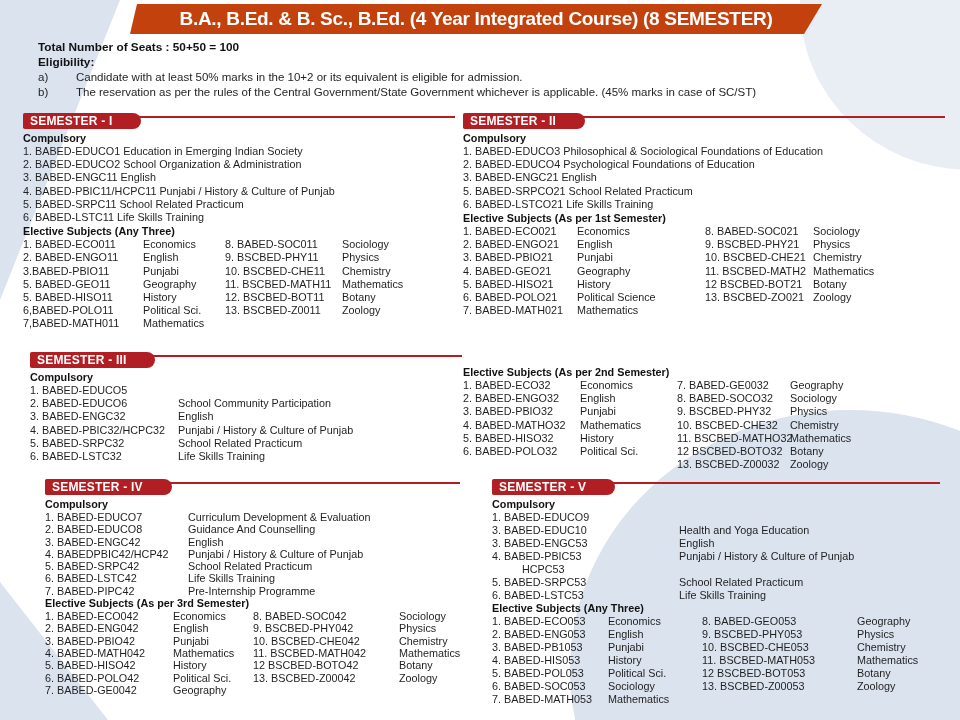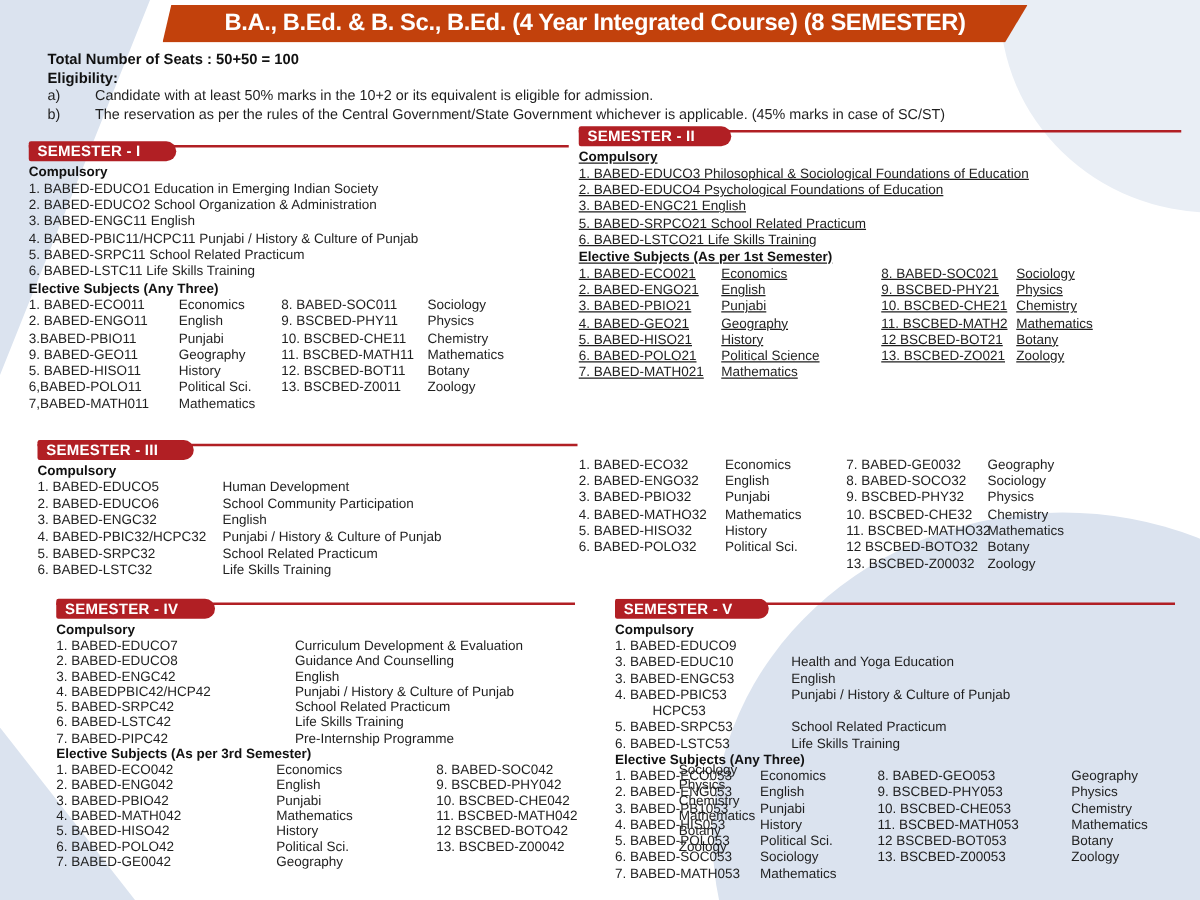--- a/index.html
+++ b/index.html
@@ -37,35 +37,35 @@
   .sem-header { position:relative; height:16px; margin-bottom:3px; }
   .sem-header::after { content:""; position:absolute; top:2.5px; left:0; right:0;
     height:2.5px; background:#b11f24; z-index:0; }
   .sem-banner { position:relative; z-index:1; display:inline-block; background:#b11f24;
     color:#fff; font-weight:bold; font-style:normal; font-size:12px; line-height:16px;
     padding:0 29px 0 7px; border-radius:2px 9px 9px 2px; letter-spacing:0.2px; white-space:nowrap; }
   .lbl { font-weight:bold; color:#111; line-height:13px; }
   .row { line-height:13.2px; white-space:nowrap; }
   .grid { display:grid; white-space:pre; }
   .sem1 { left:23px; top:113px; width:432px; }
-  .sem2 { left:463px; top:101px; width:482px;text-decoration:underline; }
+  .sem2 { left:463px; top:113px; width:482px; }
   .sem3 { left:30px; top:352px; width:432px; }
   .sem3e { left:463px; top:366px; width:482px; }
   .sem4 { left:45px; top:479px; width:415px; }
-  .sem4 .row { line-height:12.3px;gap:48px; }
+  .sem4 .row { line-height:12.3px; }
   .sem5 { left:492px; top:479px; width:448px; height:224px; overflow:hidden; }
   .sem5 .row { line-height:13px; }
   .sem1 .elect-row { grid-template-columns:120px 82px 117px auto; }
   .sem2 .elect-row { grid-template-columns:114px 128px 108px auto; }
   .sem3e .elect-row { grid-template-columns:117px 97px 113px auto; }
   .sem4 .elect-row { grid-template-columns:128px 80px 146px auto; }
   .sem5 .elect-row { grid-template-columns:104px 82px 143px auto;gap:12px; }
   .sem3 .comp-row { grid-template-columns:148px auto; }
   .sem4 .comp-row { grid-template-columns:143px auto; }
-  .sem5 .comp-row { grid-template-columns:141px auto; }
+  .sem5 .comp-row { grid-template-columns:141px auto;gap:46px; }
   .mt { margin-top:1px; }
 </style>
 </head>
 <body>
 
 <div class="tri-tl"></div>
 <div class="tri-bl"></div>
 <div class="curve-tr"></div>
 <div class="curve-br"></div>
 
@@ -115,21 +115,21 @@
       <span>9. BSCBED-PHY11</span>
       <span>Physics</span>
     </div>
       <div class="row grid elect-row">
       <span>3.BABED-PBIO11</span>
       <span>Punjabi</span>
       <span>10. BSCBED-CHE11</span>
       <span>Chemistry</span>
     </div>
       <div class="row grid elect-row">
-      <span>9. BABED-GEO11</span>
+      <span>5. BABED-GEO11</span>
       <span>Geography</span>
       <span>11. BSCBED-MATH11</span>
       <span>Mathematics</span>
     </div>
       <div class="row grid elect-row">
       <span>5. BABED-HISO11</span>
       <span>History</span>
       <span>12. BSCBED-BOT11</span>
       <span>Botany</span>
     </div>
@@ -208,21 +208,20 @@
 </div>
 
 <div class="sem sem3">
   <div class="sem-header">
     <span class="sem-banner">SEMESTER - III</span>
   </div>
   <div class="lbl">Compulsory</div>
   <div>
       <div class="row grid comp-row">
       <span>1. BABED-EDUCO5</span>
-      <span>Human Development</span>
     </div>
       <div class="row grid comp-row">
       <span>2. BABED-EDUCO6</span>
       <span>School Community Participation</span>
     </div>
       <div class="row grid comp-row">
       <span>3. BABED-ENGC32</span>
       <span>English</span>
     </div>
       <div class="row grid comp-row">
@@ -234,20 +233,21 @@
       <span>School Related Practicum</span>
     </div>
       <div class="row grid comp-row">
       <span>6. BABED-LSTC32</span>
       <span>Life Skills Training</span>
     </div>
     </div>
 </div>
 
 <div class="sem sem3e">
+  <div class="lbl">Elective Subjects (As per 2nd Semester)</div>
   <div>
       <div class="row grid elect-row">
       <span>1. BABED-ECO32</span>
       <span>Economics</span>
       <span>7. BABED-GE0032</span>
       <span>Geography</span>
     </div>
       <div class="row grid elect-row">
       <span>2. BABED-ENGO32</span>
       <span>English</span>

